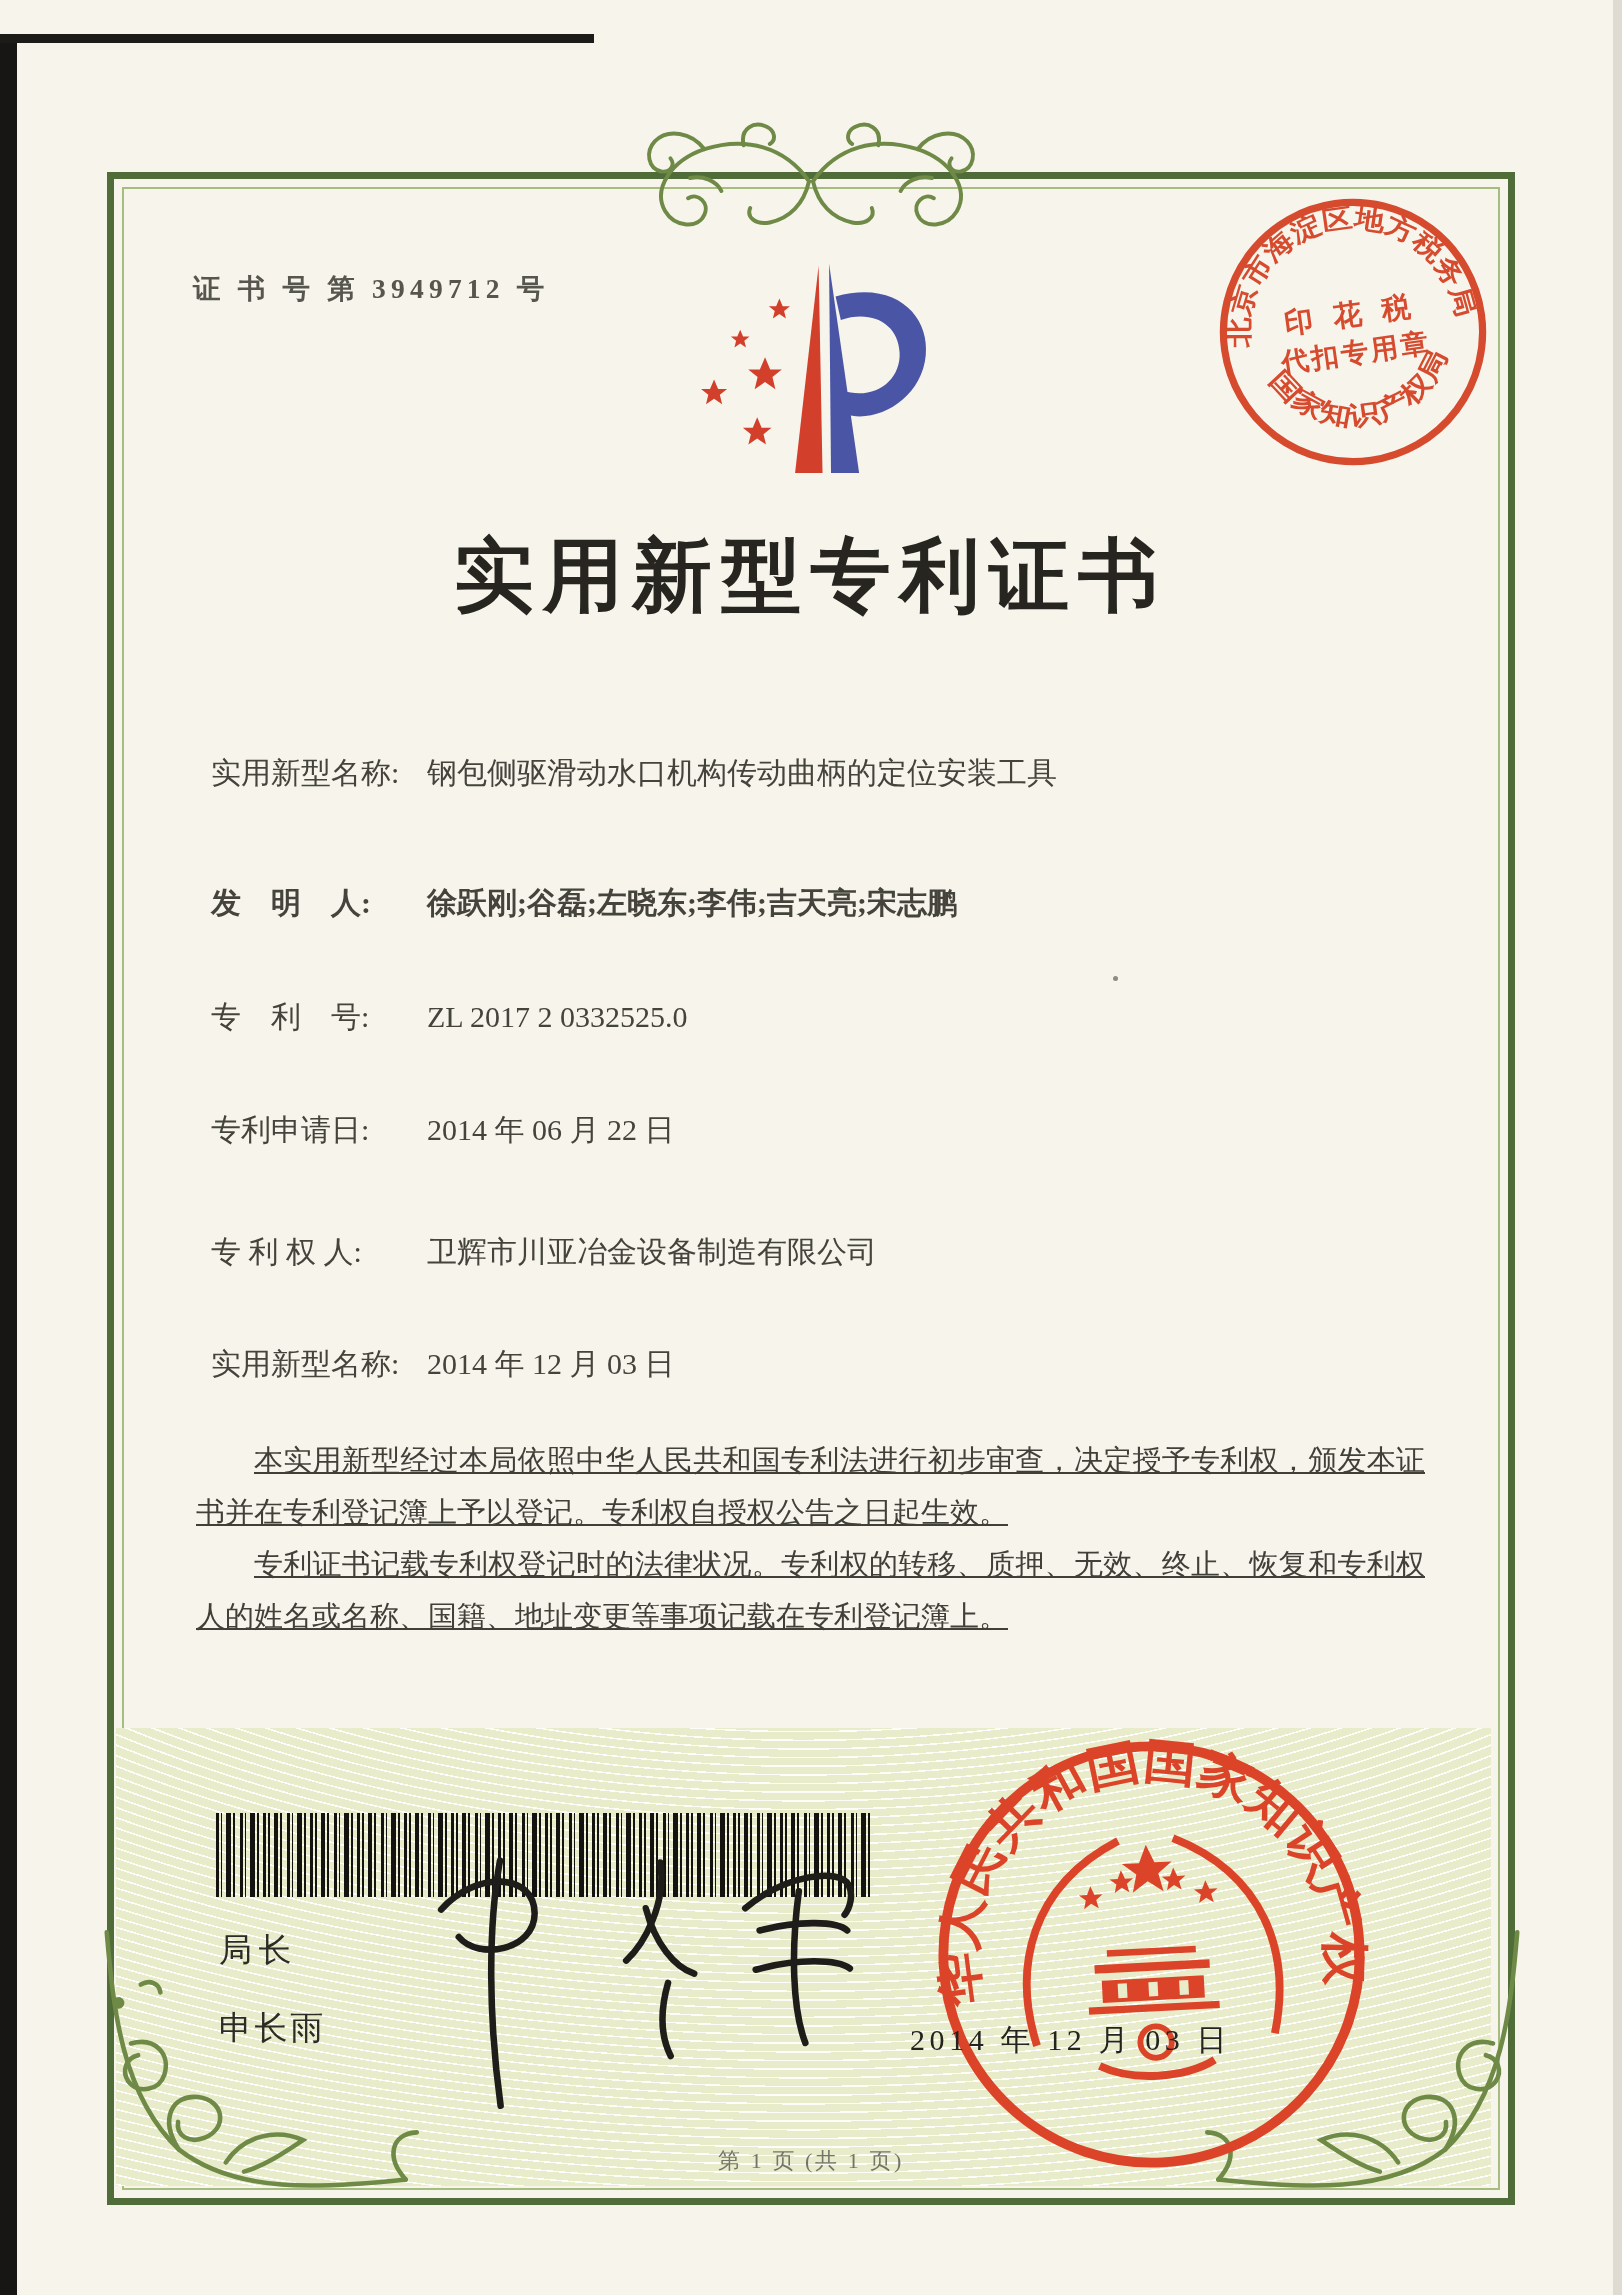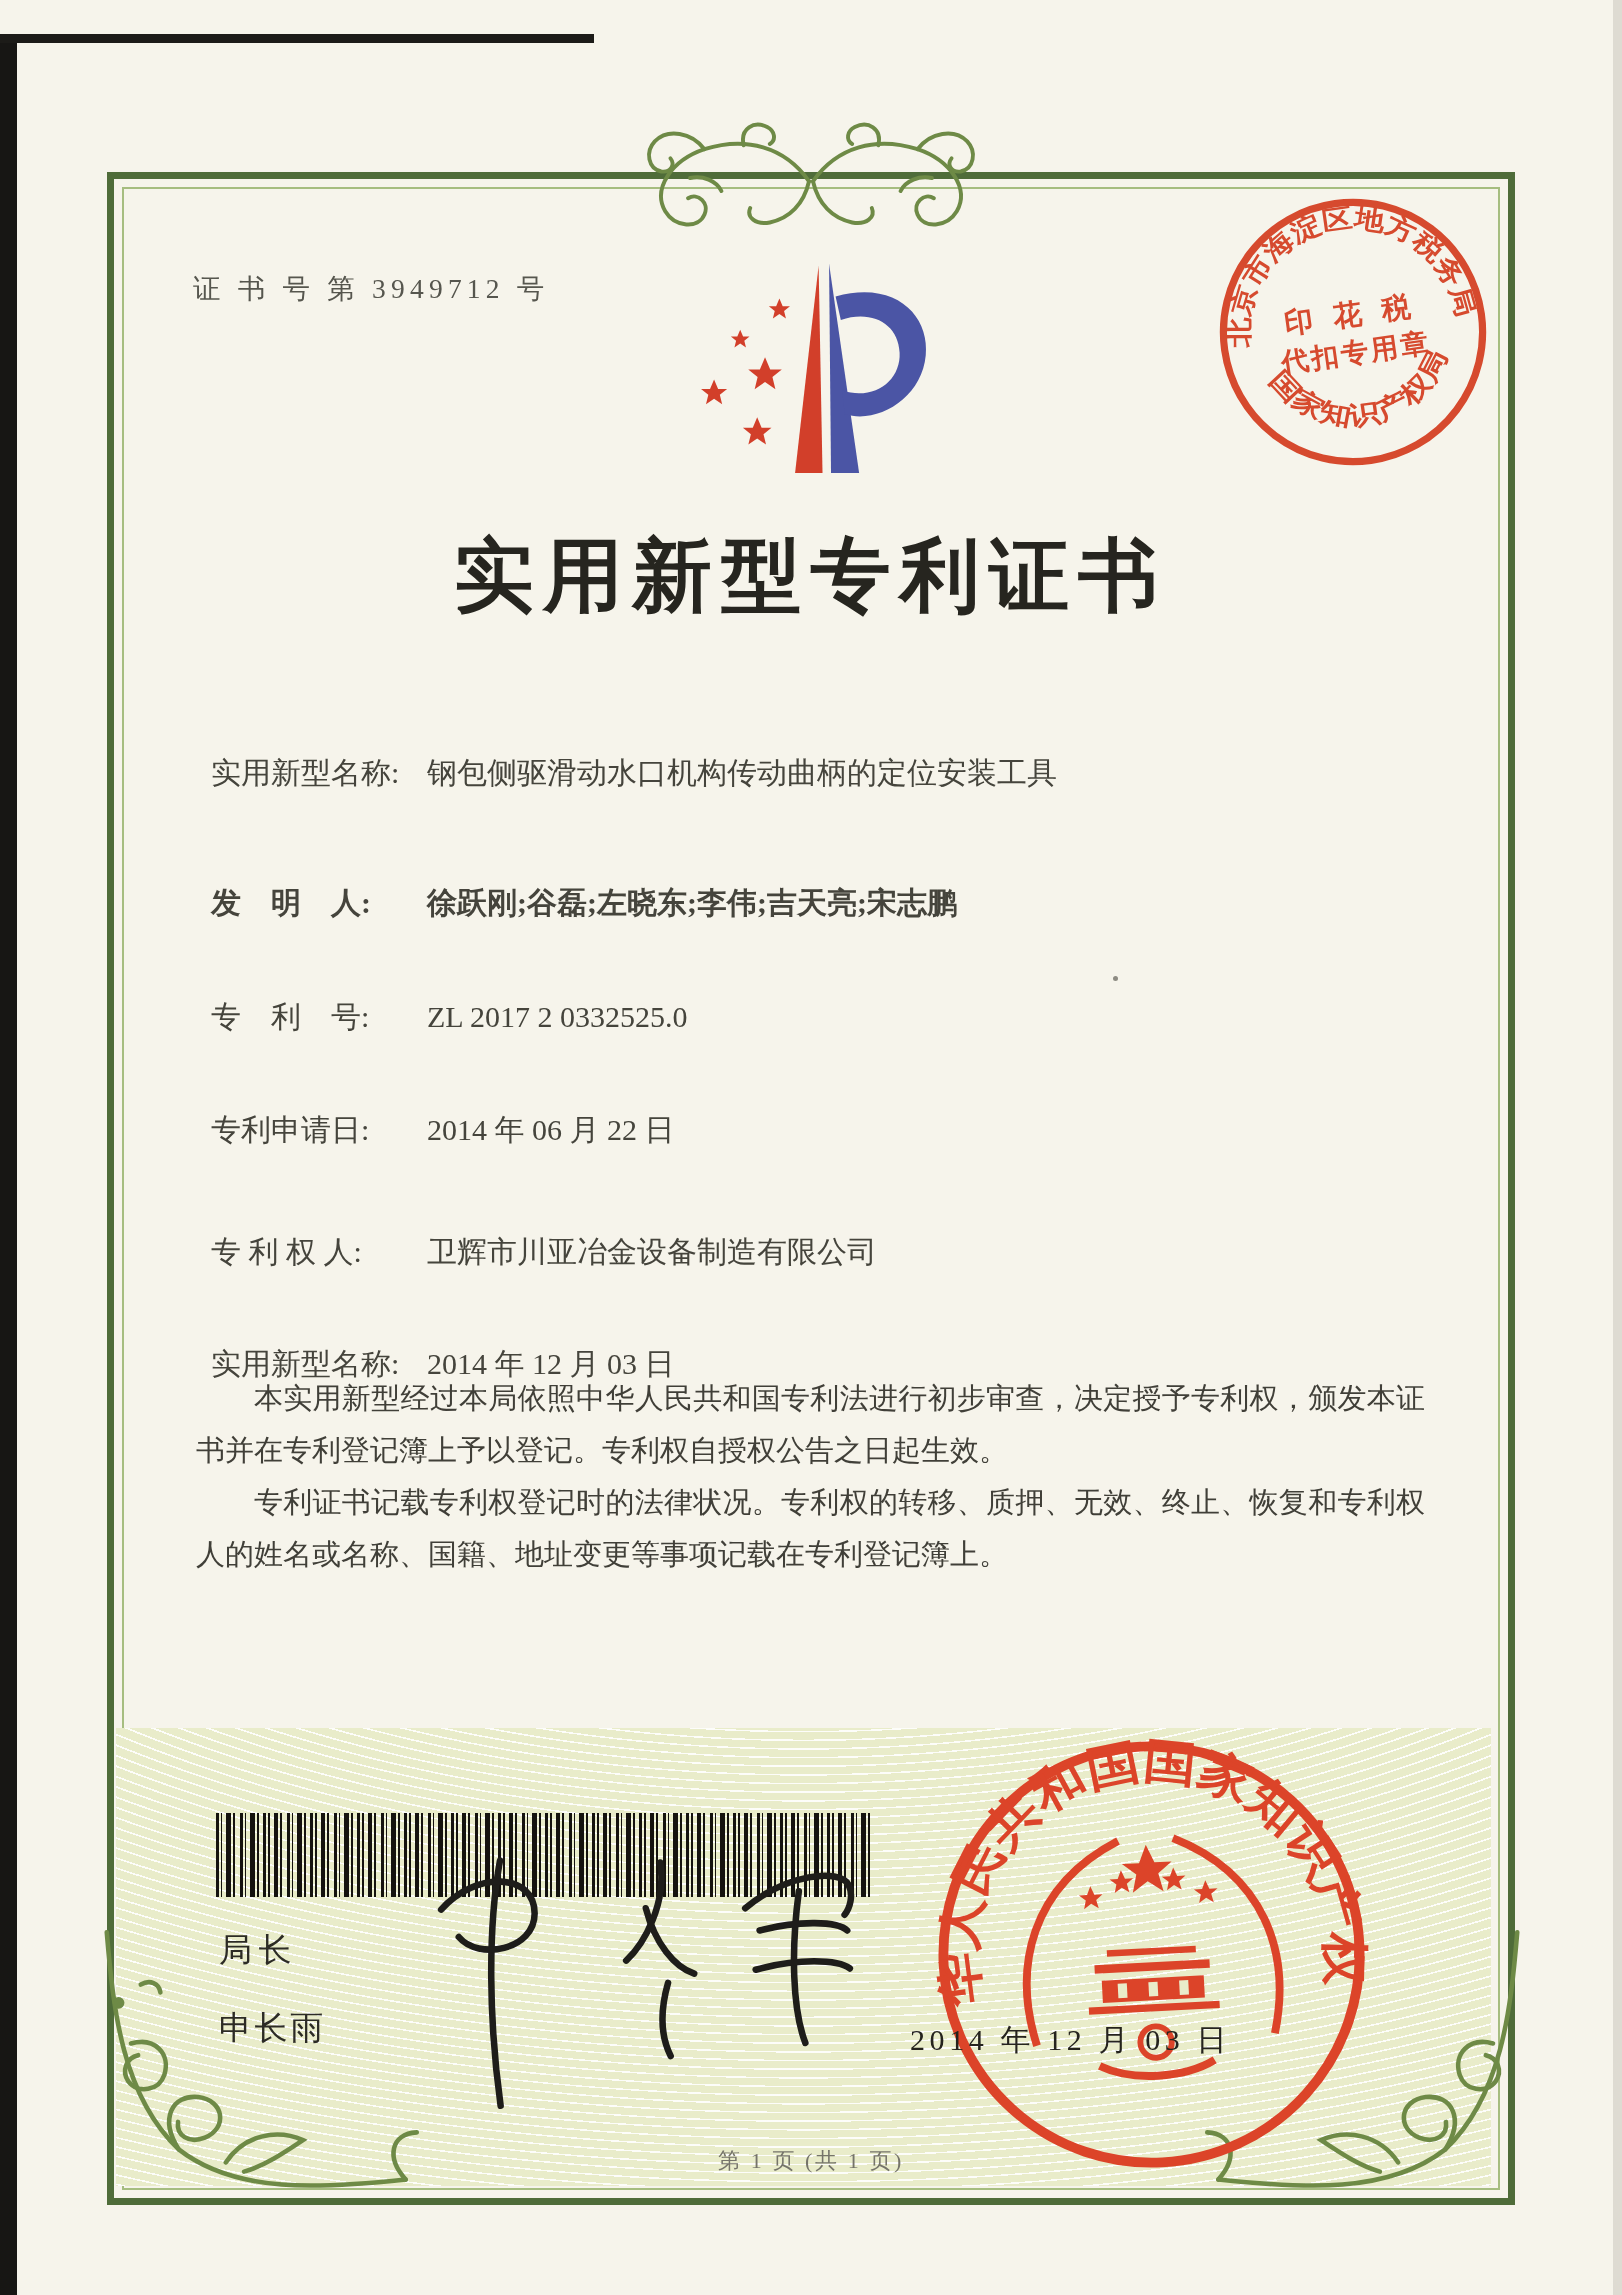--- a/index.html
+++ b/index.html
@@ -11,27 +11,27 @@
   .scan-top{left:0;top:34px;width:594px;height:8.5px;background:#1c1b18;}
   .scan-right{right:0;top:0;width:10.5px;height:2295px;background:#dedbd2;}
   
   .frame-outer{left:107px;top:172px;width:1394px;height:2019px;border:7.2px solid #4f6c39;}
   .frame-inner{left:7.8px;top:7.8px;right:7.8px;bottom:7.8px;position:absolute;border:2.6px solid #a6bd80;}
   
   .waveband{left:116px;top:1728px;width:1375px;height:1767px;height:458px;
     background-color:#e9ecca;
     background-image:repeating-radial-gradient(1700px 981px at 50% -120%,
       rgba(255,255,255,0) 0 12.4px, rgba(255,255,255,0.9) 12.4px 15px);}
-  .cert-number{left:193px;top:271px;width:589px;font-size:27.5px;letter-spacing:5.2px;color:#56564e;}
+  .cert-number{left:193px;top:271px;width:589px;font-size:27.5px;letter-spacing:5.2px;color:#56564e;font-weight:bold;}
   .title{left:392px;top:523px;width:837px;text-align:center;font-size:80px;font-weight:bold;
          letter-spacing:9.2px;color:#26251f;}
   .field{left:196px;width:1243px;font-size:30px;color:#45443c;white-space:pre;}
   .field .lab{display:inline-block;width:216px;white-space:pre;}
-  .paras{left:196px;top:1372px;width:1229px;font-size:29px;line-height:52px;
-         color:#403f38;text-align:justify;}
+  .paras{left:196px;top:1434px;width:1229px;font-size:29px;line-height:52px;
+         color:#403f38;text-align:justify;text-decoration:underline;}
   .paras p{margin:0;text-indent:2em;}
   .barcode{left:216px;top:1813px;width:654px;height:84px;
     background:repeating-linear-gradient(90deg,
       #15130f 0 3.3px,rgba(0,0,0,0) 3.3px 5.2px,
       #15130f 5.2px 6.5px,rgba(0,0,0,0) 6.5px 10.5px,
       #15130f 10.5px 15px,rgba(0,0,0,0) 15px 17px,
       #15130f 17px 19px,rgba(0,0,0,0) 19px 23.5px);}
   .signer{left:219px;font-size:33px;color:#2c2b25;letter-spacing:6.5px;}
   .issue-date{left:910px;top:2020px;width:366px;font-size:30px;letter-spacing:4.6px;color:#25231e;}
   .footer{left:595px;top:2146px;width:432px;text-align:center;font-size:22px;color:#75746a;letter-spacing:2.6px;}

